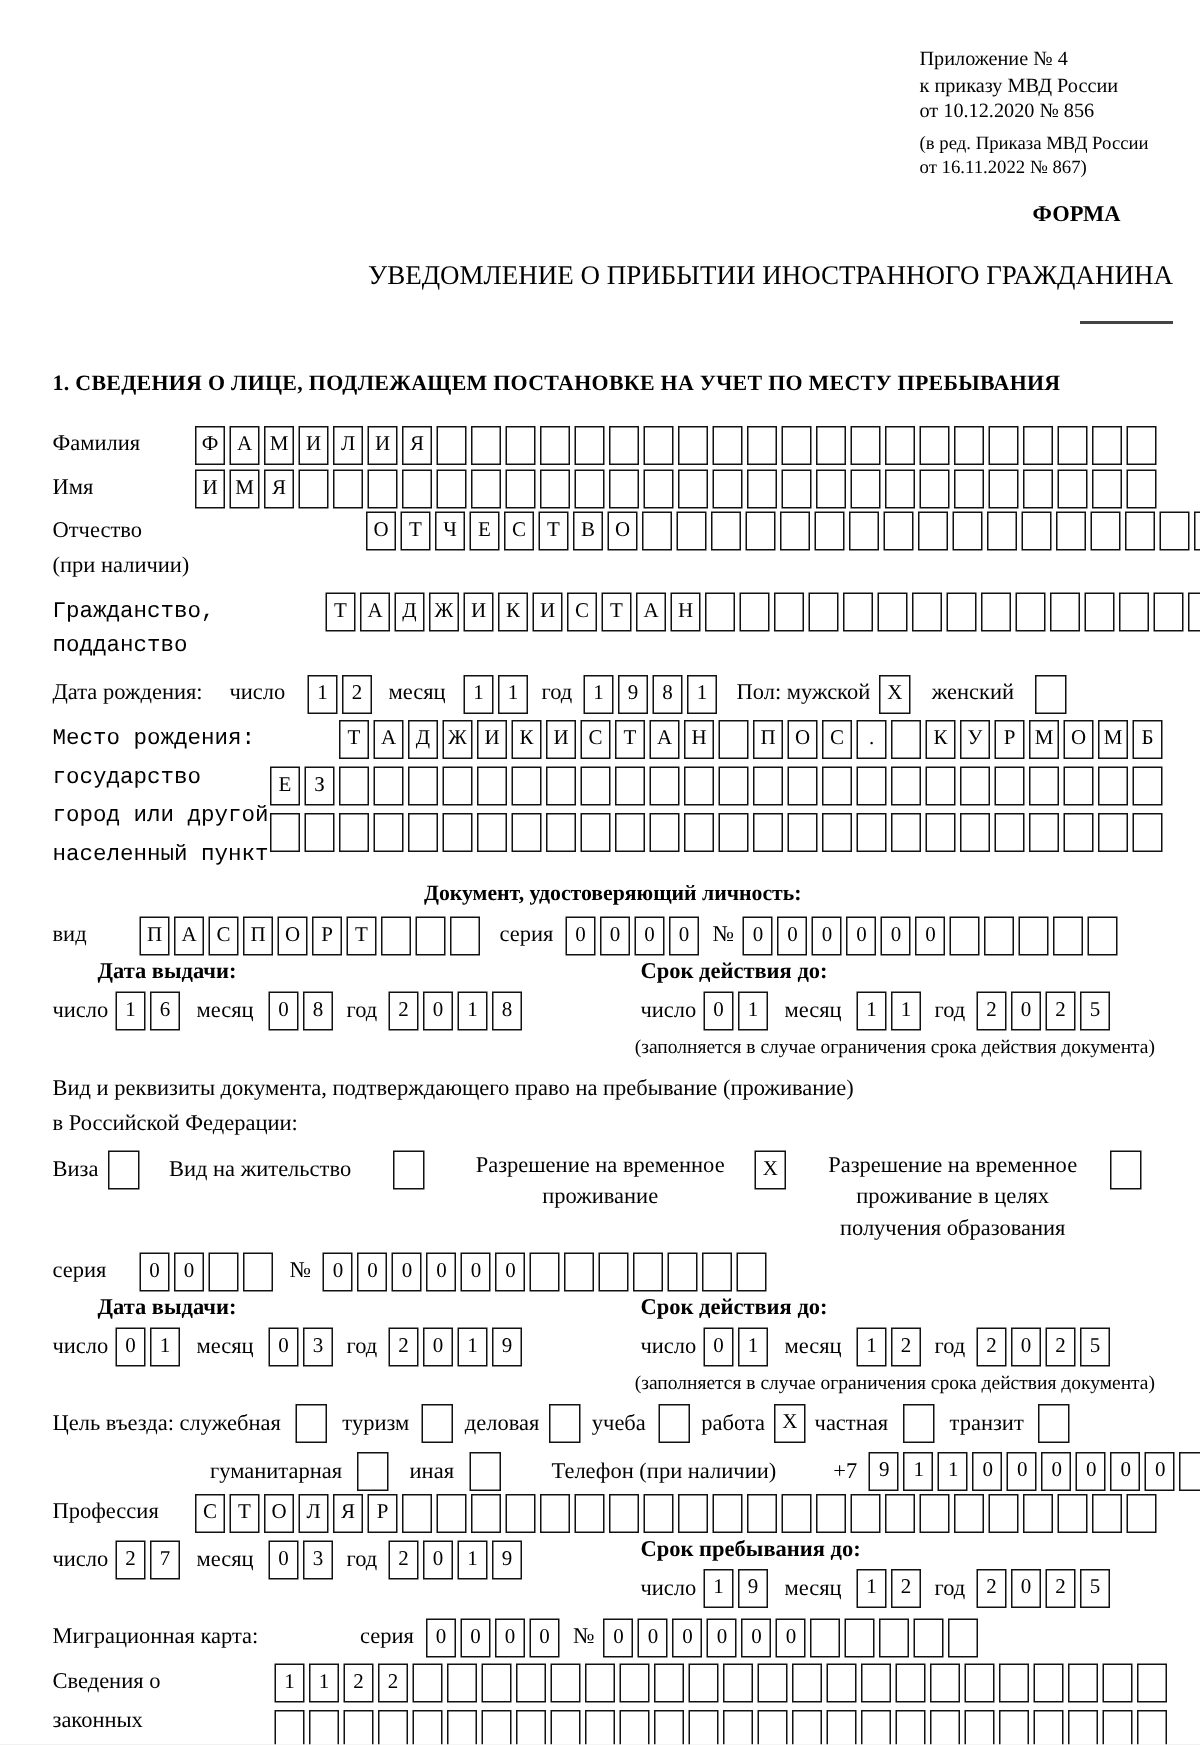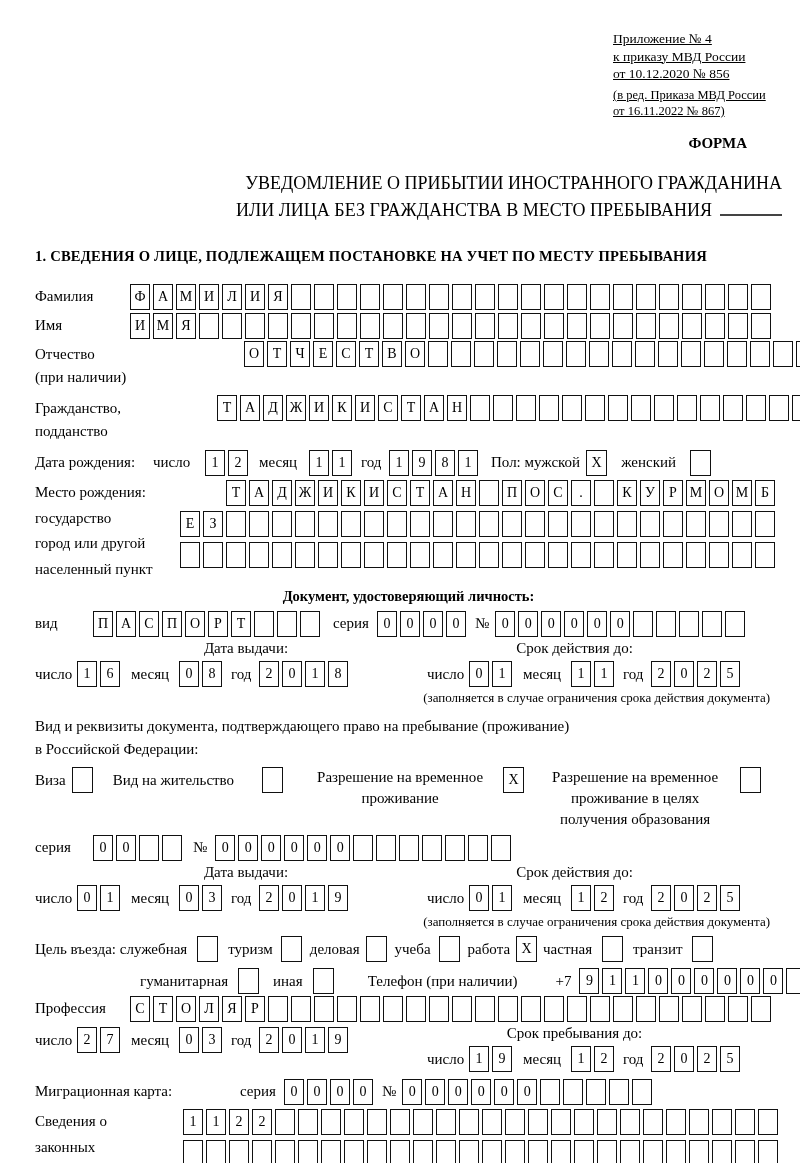--- a/index.html
+++ b/index.html
@@ -2,33 +2,33 @@
 <html><head>
 <meta charset="utf-8">
 <style>
   html,body { margin:0; padding:0; background:#e8e8e8; }
   .page {
     position:relative; width:800px; height:1163px; margin:0 auto;
     background:#ffffff; color:#000;
     font-family:"Liberation Serif", serif; font-size:15px;
     box-sizing:border-box; padding:30px 18px 10px 35px; overflow:hidden;
   }
-  .annex { margin-left:578px; line-height:1.3; font-size:13.5px;text-decoration:underline; }
+  .annex { margin-left:578px; line-height:1.3; font-size:13.5px; }
   .annex .sub { font-size:12.5px; margin-top:4px; }
   .forma { text-align:right; padding-right:35px; font-weight:bold; font-size:15px; margin-top:16px; }
   .title { text-align:right; font-weight:normal; font-size:18px; line-height:1.5; margin-top:18px; }
   .blank-line { display:inline-block; width:62px; border-bottom:2.5px solid #444; height:14px; margin-left:8px; }
   .sec-heading { font-weight:bold; font-size:14.6px; margin-top:24px; letter-spacing:0.2px; }
 
   .rowzone { margin-top:18px; }
   .frow { display:flex; align-items:center; margin-bottom:2px; min-height:27px; }
   .frow-top { align-items:flex-start;gap:37px; }
   .lab { flex:none; }
   .w95 { width:95px; }
-  .w145 { width:145px; }
+  .w145 { width:145px;font-family:Liberation Mono, monospace; }
   .w172 { width:172px; }
   .cells { display:flex; flex:none; }
   .cell {
     box-sizing:border-box; flex:none; width:20px; height:26px; margin-right:3px;
     border:1.8px solid #111; display:inline-flex; align-items:center; justify-content:center;
     font-size:14px; background:#fff;
   }
   .checkbox {
     box-sizing:border-box; flex:none; width:21px; height:26px; border:1.8px solid #111;
     display:inline-flex; align-items:center; justify-content:center; font-size:14px; background:#fff;
@@ -40,21 +40,21 @@
 
   .mr-block { display:flex; align-items:flex-start; margin-bottom:2px; }
   .mr-labels div { line-height:25.5px; }
   .mr-cells .cells { margin-bottom:5px; }
 
   .doc-heading { text-align:center; font-weight:bold; font-size:14.5px; margin:6px 0 5px 0; }
 
   .date-pair { display:flex; margin-top:2px; }
   .dp-left { width:392px; flex:none; }
   .dp-right { flex:1; }
-  .dp-hd { text-align:center; line-height:19px; }
+  .dp-hd { line-height:19px;font-weight:bold; }
   .dp-left .dp-hd { padding-left:30px; }
   .dp-right .dp-hd { padding-right:60px; }
   .dp-row { display:flex; align-items:center; margin-top:3px; }
   .small-note { font-size:13px; text-align:right; padding-right:12px; line-height:18px; margin-top:2px; }
 
   .res-par { line-height:23px; margin-top:8px; }
   .visa-row { display:flex; align-items:flex-start; margin-top:6px; margin-bottom:4px; }
   .center-lab { text-align:center; line-height:21px; }
   .purpose-row { display:flex; align-items:center; margin-top:4px; min-height:28px; }
 </style>
@@ -70,21 +70,21 @@
     <div class="sub">
       <div>(в ред. Приказа МВД России</div>
       <div>от 16.11.2022 № 867)</div>
     </div>
   </div>
 
   <div class="forma">ФОРМА</div>
 
   <div class="title">
     <div>УВЕДОМЛЕНИЕ О ПРИБЫТИИ ИНОСТРАННОГО ГРАЖДАНИНА</div>
-    <div><span>ИЛИ ЛИЦА БЕЗ ГРАЖДАНСТВА В МЕСТО ПРЕБЫВАНИЯ</span><span class="blank-line"></span></div>
+    <div><span class="blank-line"></span></div>
   </div>
 
   <div class="sec-heading">1. СВЕДЕНИЯ О ЛИЦЕ, ПОДЛЕЖАЩЕМ ПОСТАНОВКЕ НА УЧЕТ ПО МЕСТУ ПРЕБЫВАНИЯ</div>
 
   <div class="rowzone">
 
     <div class="frow">
       <span class="lab w95">Фамилия</span>
       <span class="cells">
           <span class="cell">Ф</span>

